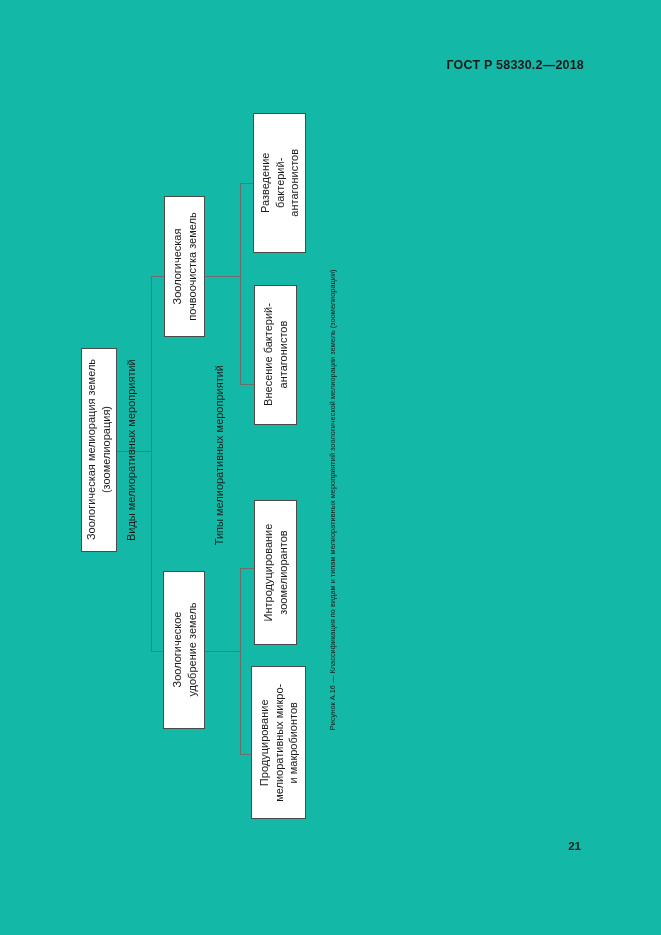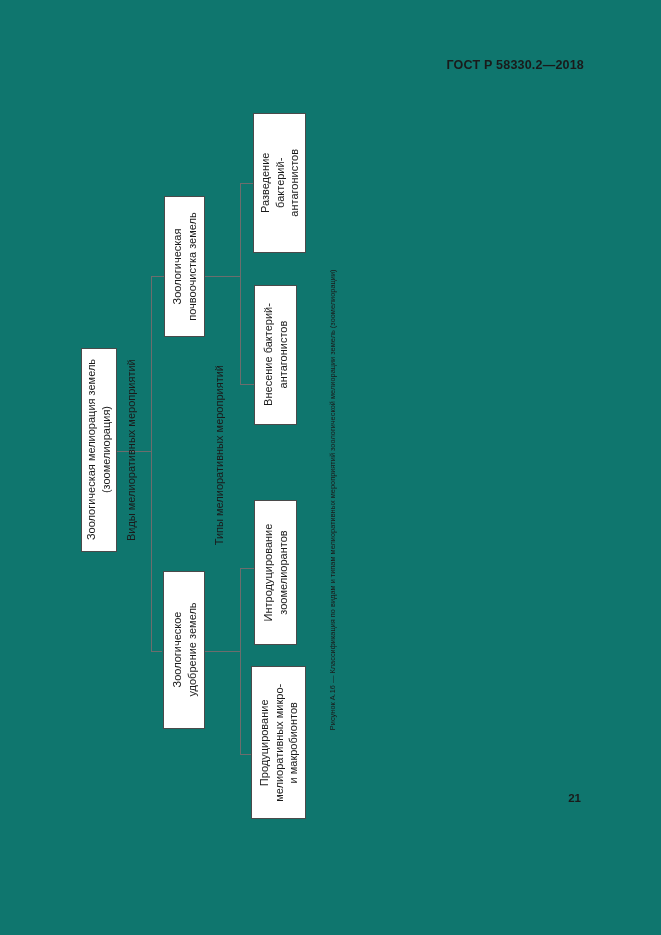--- a/index.html
+++ b/index.html
@@ -9,37 +9,37 @@
     background: #ffffff;
   }
   body {
     font-family: "Liberation Sans", sans-serif;
     color: #1a1a1a;
   }
   .page {
     position: relative;
     width: 661px;
     height: 935px;
-    background: #0f766e;
+    background: #14b8a6;
     overflow: hidden;
   }
 
   
   .header-std {
     position: absolute;
     top: 58px;
     right: 77px;
     font-size: 12.5px;
     font-weight: bold;
     letter-spacing: 0.2px;
     white-space: nowrap;
   }
   .page-number {
     position: absolute;
-    top: 792px;
+    top: 840px;
     right: 80px;
     font-size: 11.5px;
     font-weight: bold;
   }
 
   
   .diagram {
     position: absolute;
     left: 0;
     top: 0;

